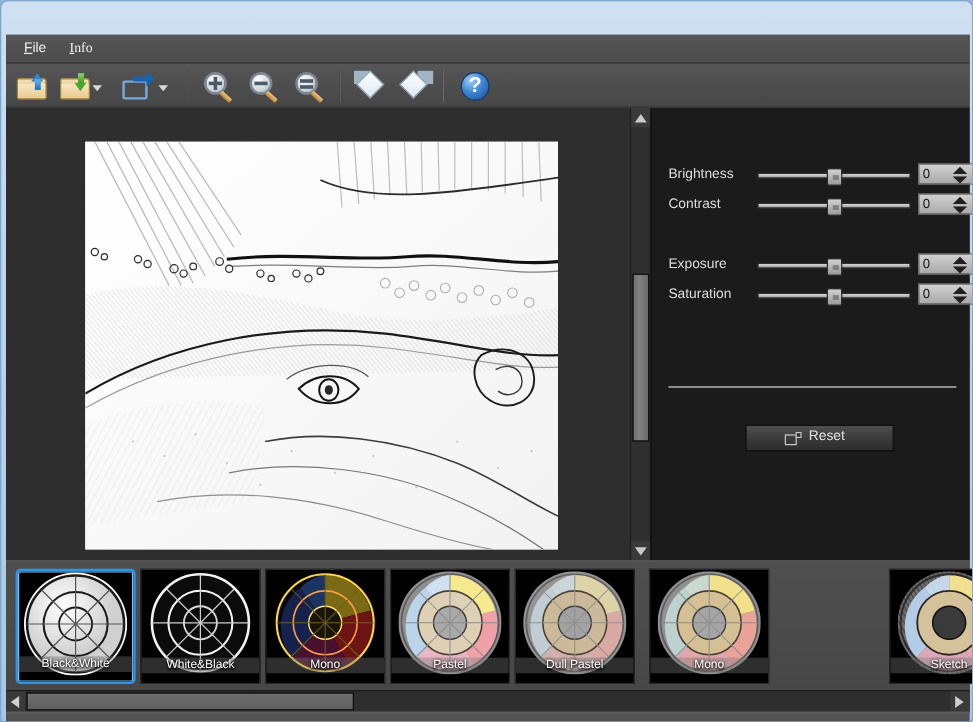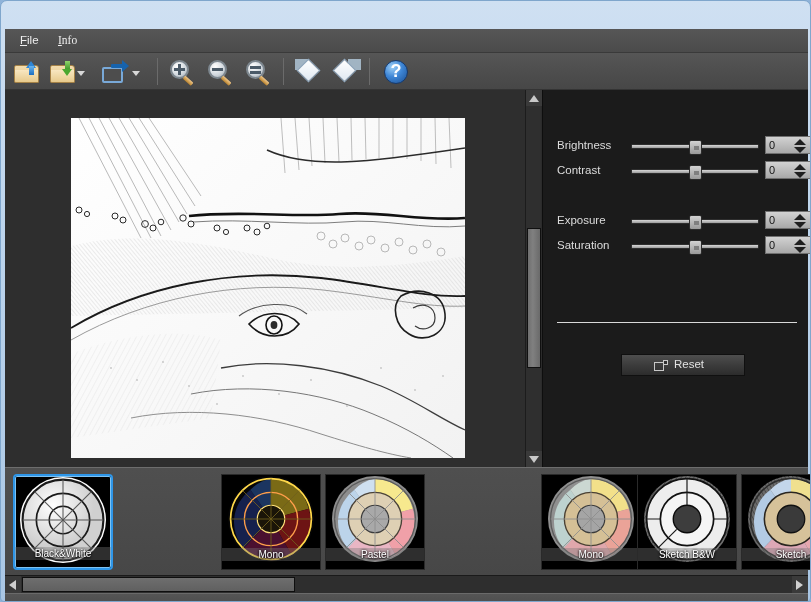--- a/index.html
+++ b/index.html
@@ -577,20 +577,35 @@
           <g stroke="#555" stroke-width="1.2">
             <line x1="50" y1="3" x2="50" y2="97"></line>
               <line x1="3" y1="50" x2="97" y2="50"></line>
             <line x1="17" y1="17" x2="83" y2="83"></line>
               <line x1="83" y1="17" x2="17" y2="83"></line>
           </g>
         </svg>
         <div class="tlabel">Black&amp;White</div>
       </div>
 
+      <div class="thumbcard" style="left:112px">
+        <svg class="wheel" viewBox="0 0 100 100">
+          <rect width="100" height="100" fill="#000000"></rect>
+          <circle cx="50" cy="50" r="47" fill="#0b0b0b" stroke="#f2f2f2" stroke-width="2.5"></circle>
+          <circle cx="50" cy="50" r="31" fill="none" stroke="#f2f2f2" stroke-width="2"></circle>
+          <circle cx="50" cy="50" r="16" fill="none" stroke="#d8d8d8" stroke-width="1.8"></circle>
+          <g stroke="#cfcfcf" stroke-width="1.2">
+            <line x1="50" y1="3" x2="50" y2="97"></line>
+              <line x1="3" y1="50" x2="97" y2="50"></line>
+            <line x1="17" y1="17" x2="83" y2="83"></line>
+              <line x1="83" y1="17" x2="17" y2="83"></line>
+          </g>
+        </svg>
+        <div class="tlabel">White&amp;Black</div>
+      </div>
 
       <div class="thumbcard" style="left:216px">
         <svg class="wheel" viewBox="0 0 100 100">
           <rect width="100" height="100" fill="#060606"></rect>
           <path d="M50,50 L50,3 A47,47 0 0,1 94,38 Z" fill="#7a6a16"></path>
           <path d="M50,50 L94,38 A47,47 0 0,1 74,92 Z" fill="#6d1414"></path>
           <path d="M50,50 L74,92 A47,47 0 0,1 18,84 Z" fill="#4a1030"></path>
           <path d="M50,50 L18,84 A47,47 0 0,1 26,16 Z" fill="#16214d"></path>
           <path d="M50,50 L26,16 A47,47 0 0,1 50,3 Z" fill="#1b3560"></path>
           <circle cx="50" cy="50" r="47" fill="none" stroke="#ffd84a" stroke-width="2"></circle>
@@ -620,20 +635,40 @@
           <g stroke="#8c8c8c" stroke-width="1">
               <line x1="50" y1="3" x2="50" y2="97"></line>
             <line x1="3" y1="50" x2="97" y2="50"></line>
               <line x1="17" y1="17" x2="83" y2="83"></line>
             <line x1="83" y1="17" x2="17" y2="83"></line>
             </g>
         </svg>
         <div class="tlabel">Pastel</div>
       </div>
 
+      <div class="thumbcard" style="left:424px">
+        <svg class="wheel" viewBox="0 0 100 100">
+          <rect width="100" height="100" fill="#949494"></rect>
+          <path d="M50,50 L50,3 A47,47 0 0,1 94,38 Z" fill="#ded3a6"></path>
+          <path d="M50,50 L94,38 A47,47 0 0,1 74,92 Z" fill="#d9a9a4"></path>
+          <path d="M50,50 L74,92 A47,47 0 0,1 18,84 Z" fill="#d5aeae"></path>
+          <path d="M50,50 L18,84 A47,47 0 0,1 26,16 Z" fill="#c1cdd2"></path>
+          <path d="M50,50 L26,16 A47,47 0 0,1 50,3 Z" fill="#cbd5d8"></path>
+          <circle cx="50" cy="50" r="31" fill="#cbb99a" stroke="#4b4438" stroke-width="1.6"></circle>
+          <circle cx="50" cy="50" r="16" fill="#a2a2a2" stroke="#3e3e3e" stroke-width="1.4"></circle>
+          <circle cx="50" cy="50" r="47" fill="none" stroke="#5e5e5e" stroke-width="1.6"></circle>
+          <g stroke="#8f8f8f" stroke-width="1">
+              <line x1="50" y1="3" x2="50" y2="97"></line>
+            <line x1="3" y1="50" x2="97" y2="50"></line>
+              <line x1="17" y1="17" x2="83" y2="83"></line>
+            <line x1="83" y1="17" x2="17" y2="83"></line>
+            </g>
+        </svg>
+        <div class="tlabel">Dull Pastel</div>
+      </div>
 
       <div class="thumbcard" style="left:536px">
         <svg class="wheel" viewBox="0 0 100 100">
           <rect width="100" height="100" fill="#8f8f8f"></rect>
           <path d="M50,50 L50,3 A47,47 0 0,1 94,38 Z" fill="#f2e08a"></path>
           <path d="M50,50 L94,38 A47,47 0 0,1 74,92 Z" fill="#eaa398"></path>
           <path d="M50,50 L74,92 A47,47 0 0,1 18,84 Z" fill="#e0a7ac"></path>
           <path d="M50,50 L18,84 A47,47 0 0,1 26,16 Z" fill="#bdd2cf"></path>
           <path d="M50,50 L26,16 A47,47 0 0,1 50,3 Z" fill="#cbd8d2"></path>
           <circle cx="50" cy="50" r="31" fill="#d5c096" stroke="#4a4134" stroke-width="1.6"></circle>
@@ -642,41 +677,20 @@
           <g stroke="#8d8d8d" stroke-width="1">
               <line x1="50" y1="3" x2="50" y2="97"></line>
             <line x1="3" y1="50" x2="97" y2="50"></line>
               <line x1="17" y1="17" x2="83" y2="83"></line>
             <line x1="83" y1="17" x2="17" y2="83"></line>
             </g>
         </svg>
         <div class="tlabel">Mono</div>
       </div>
 
-      <div class="thumbcard" style="left:632px">
-        <svg class="wheel" viewBox="0 0 100 100">
-          <defs>
-              <pattern id="gr" width="4" height="4" patternUnits="userSpaceOnUse" patternTransform="rotate(35)">
-            <rect width="4" height="4" fill="#6e6e6e"></rect>
-                <line x1="0" y1="0" x2="0" y2="4" stroke="#3a3a3a" stroke-width="1.4"></line>
-          </pattern>
-            </defs>
-          <rect width="100" height="100" fill="url(#gr)"></rect>
-          <circle cx="50" cy="50" r="47" fill="#ededed" stroke="#111" stroke-width="2"></circle>
-          <circle cx="50" cy="50" r="31" fill="#f5f5f5" stroke="#111" stroke-width="2"></circle>
-          <circle cx="50" cy="50" r="16" fill="#3d3d3d" stroke="#0a0a0a" stroke-width="1.6"></circle>
-          <g stroke="#1a1a1a" stroke-width="1.4">
-              <line x1="50" y1="3" x2="50" y2="34"></line>
-            <line x1="3" y1="50" x2="19" y2="50"></line>
-              <line x1="81" y1="50" x2="97" y2="50"></line>
-            <line x1="17" y1="83" x2="38" y2="62"></line>
-            </g>
-        </svg>
-        <div class="tlabel">Sketch B&amp;W</div>
-      </div>
 
       <div class="thumbcard" style="left:736px">
         <svg class="wheel" viewBox="0 0 100 100">
           <defs>
               <pattern id="gr2" width="4" height="4" patternUnits="userSpaceOnUse" patternTransform="rotate(-30)">
             <rect width="4" height="4" fill="#6a6a6a"></rect>
                 <line x1="0" y1="0" x2="0" y2="4" stroke="#333" stroke-width="1.3"></line>
           </pattern>
             </defs>
           <rect width="100" height="100" fill="url(#gr2)"></rect>

